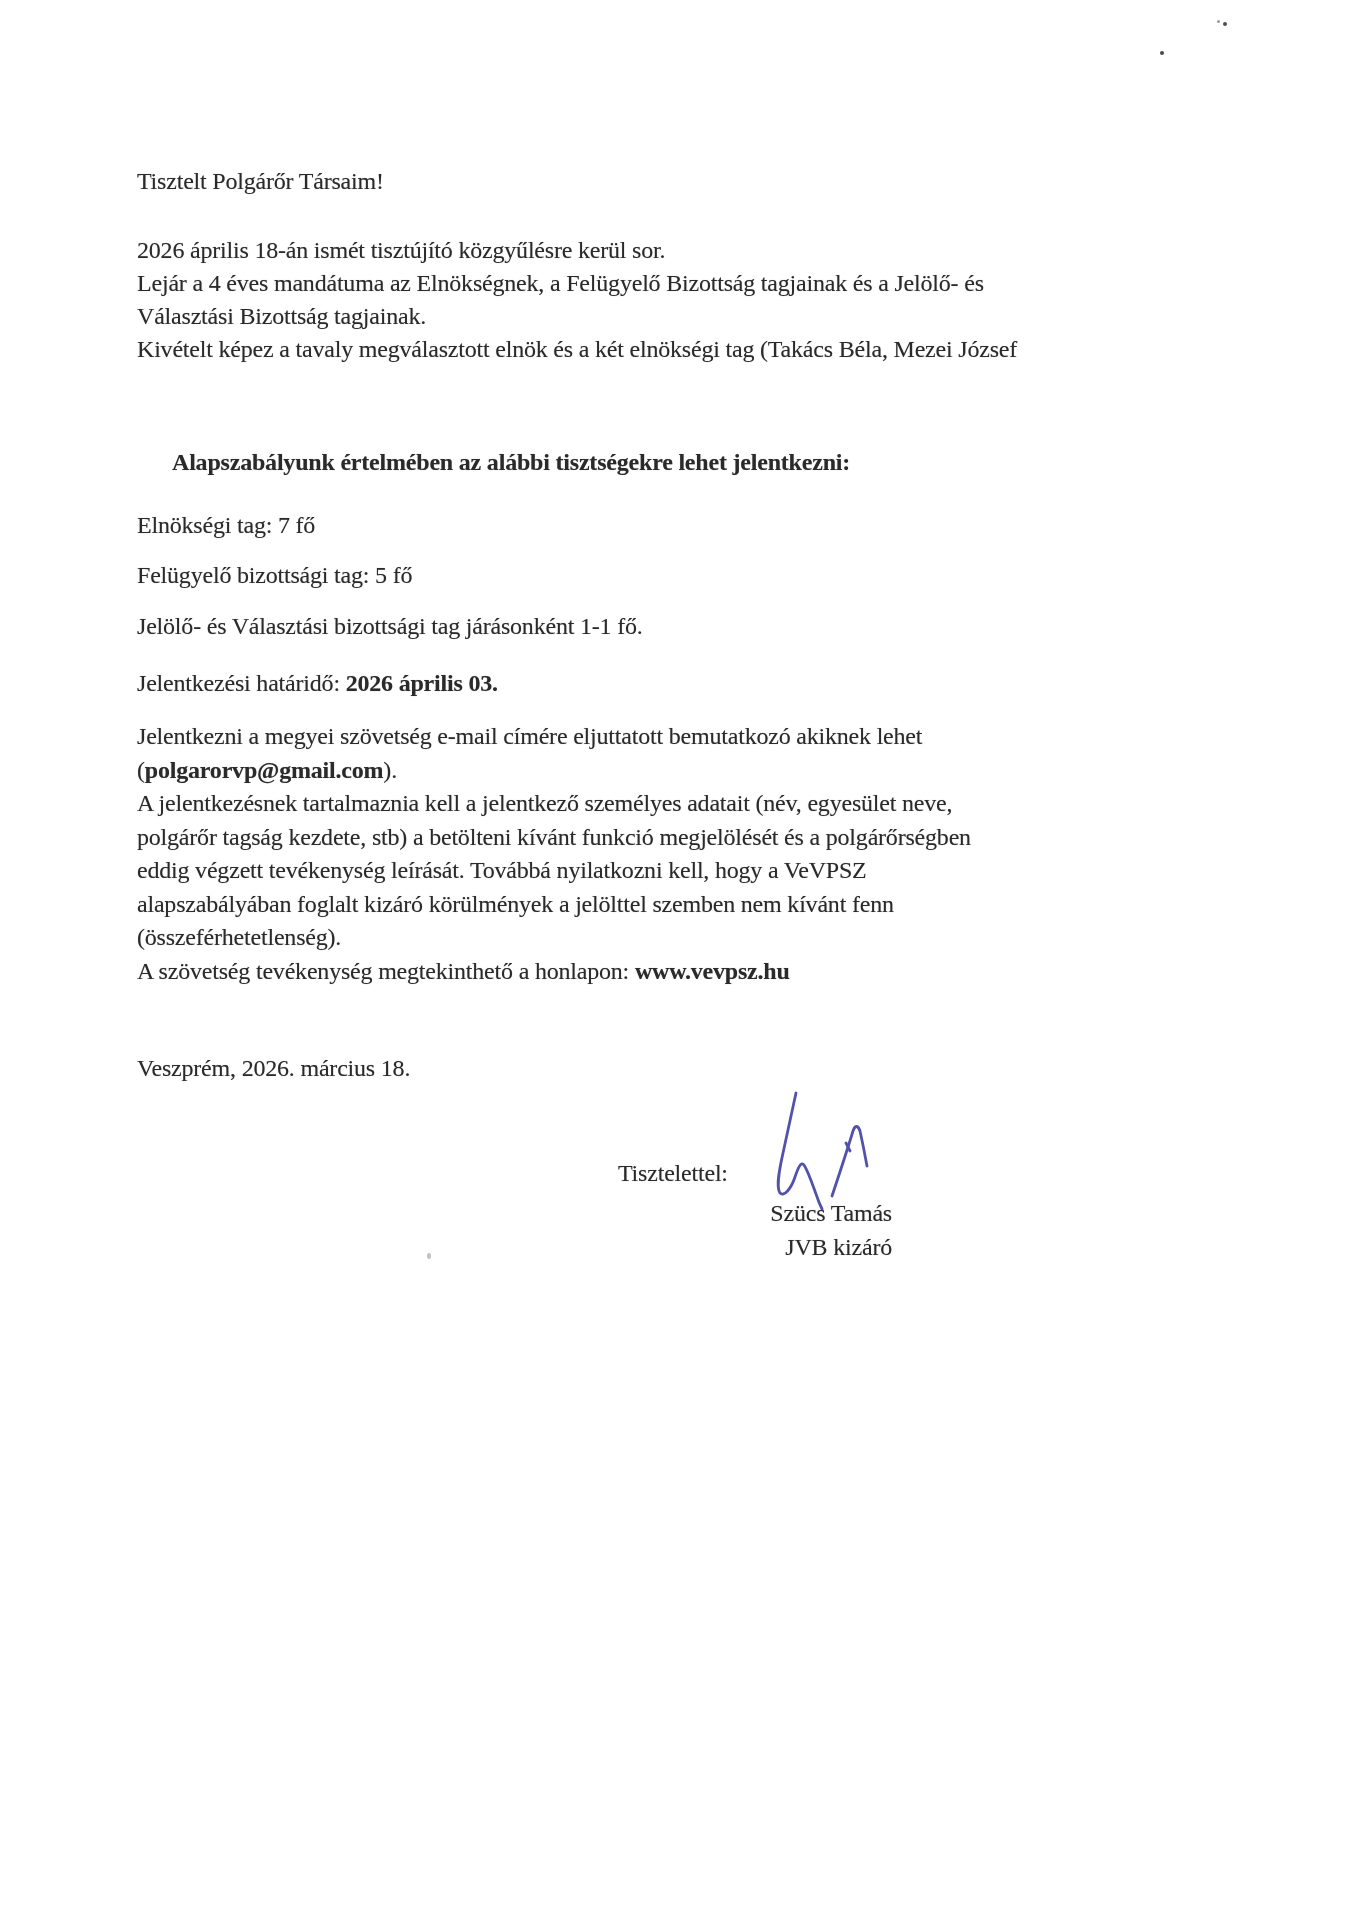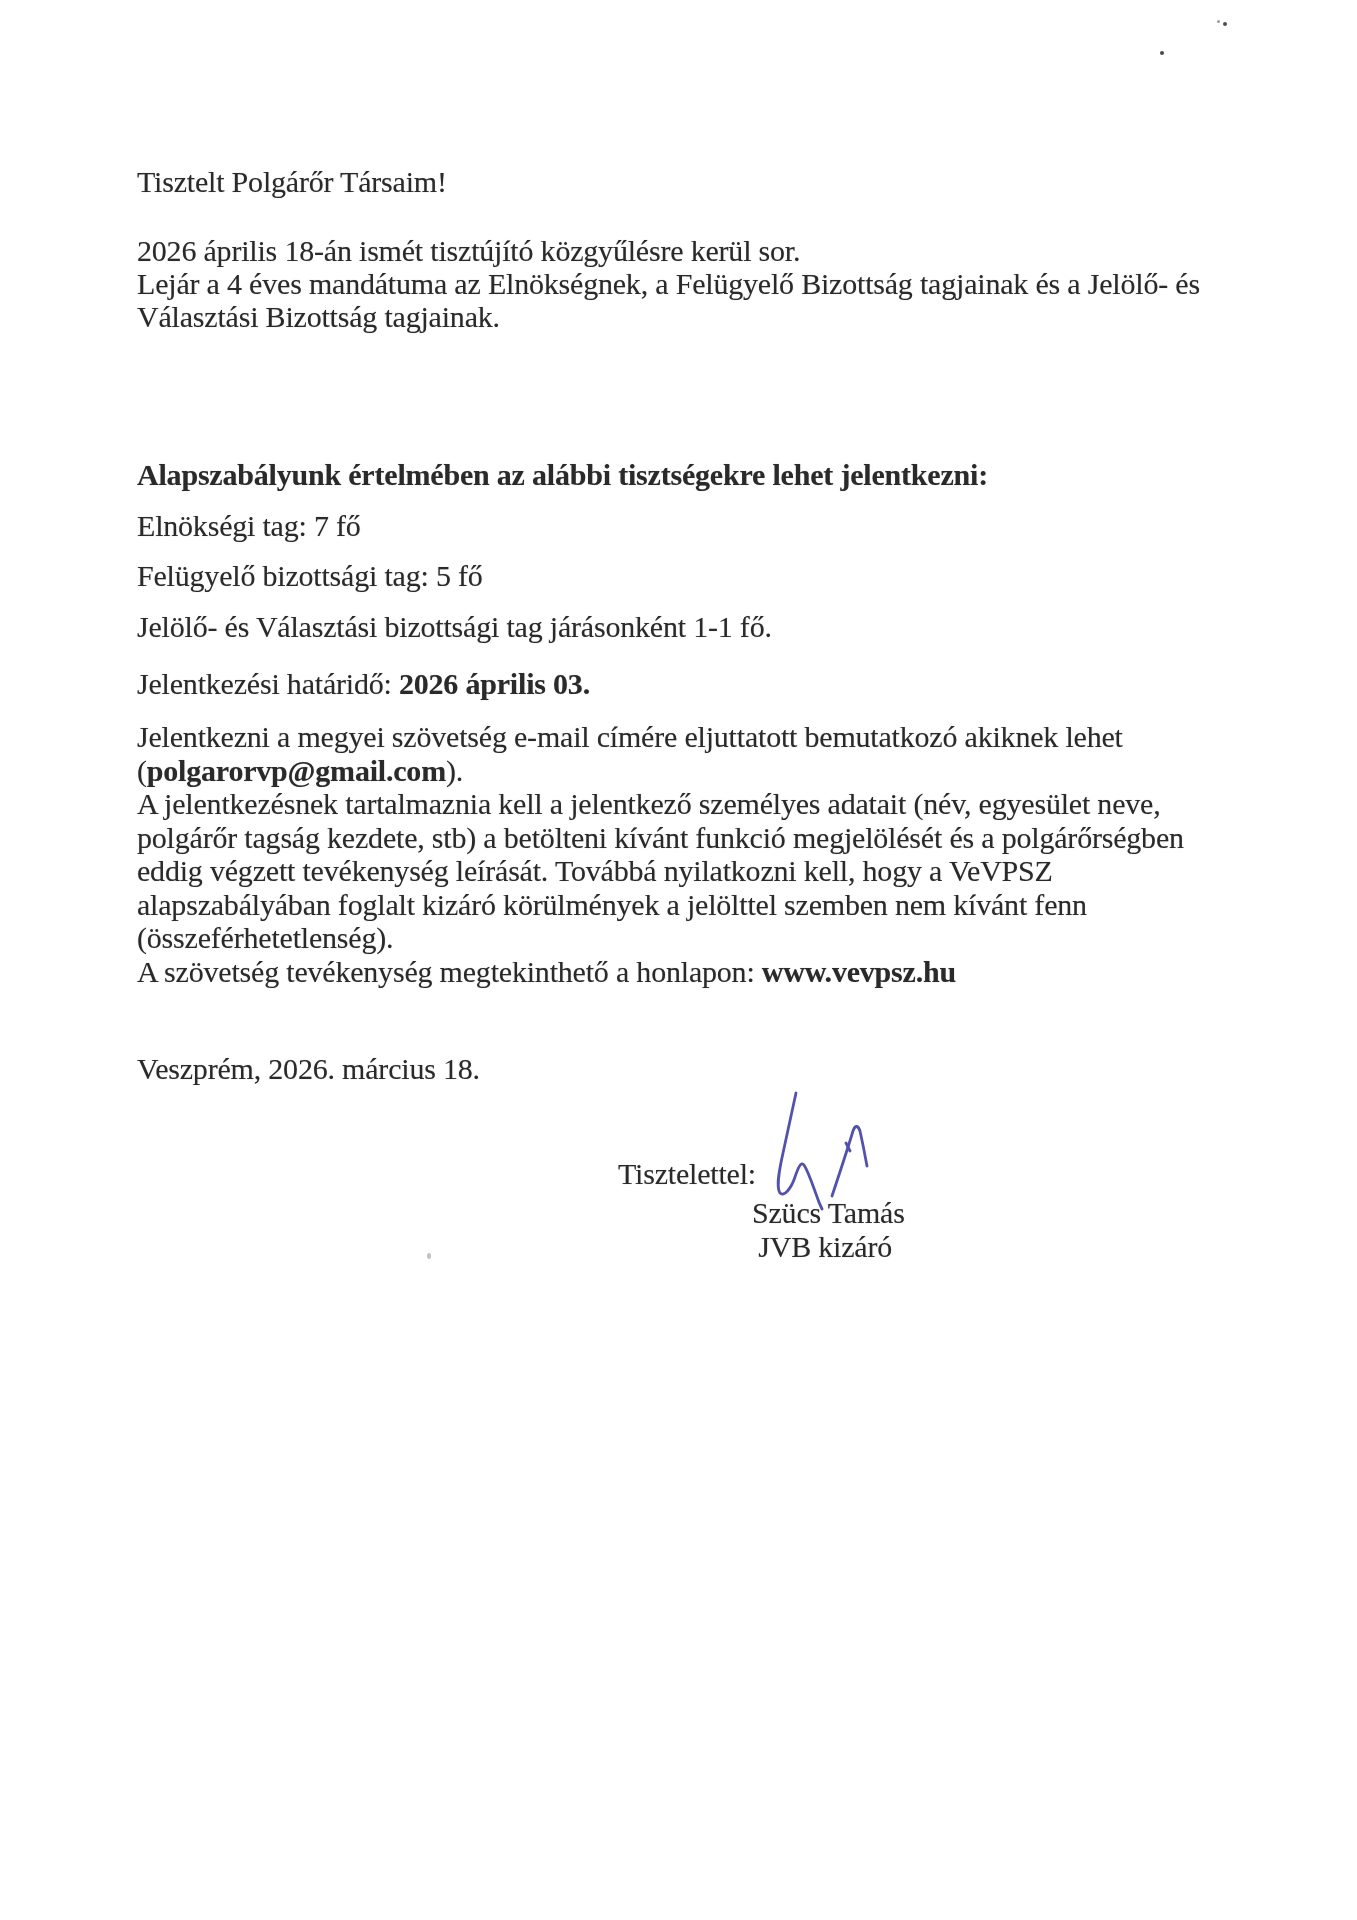--- a/index.html
+++ b/index.html
@@ -16,33 +16,33 @@
     position:relative;
     overflow:hidden;
   }
   .page{
     position:absolute;inset:0;
     background:var(--paper);
   }
   .block{
     position:absolute;
     left:137px;
-    font-size:30px;
+    font-size:24px;
     line-height:33px;
     letter-spacing:-0.2px;
     white-space:nowrap;
     text-shadow:0 0 1px rgba(40,40,40,0.35);
     font-family:Liberation Serif, serif;
   }
   .ln{min-height:33px;}
   .b{font-weight:700;}
   .heading{font-weight:700;}
   .salutation{top:165px;}
   .para-mandate{top:234px;}
-  .heading{top:458px;}
+  .heading{top:446px;margin-left:35px;}
   .item-board{top:509px;}
   .item-supervisory{top:559px;}
   .item-nominating{top:610px;text-align:center;}
   .line-deadline{top:667px;}
   .para-application{top:720px;line-height:33.5px;}
   .dateline{top:1052px;}
   .valediction{left:618px;top:1157px;}
   .signer{
     left:752px;top:1196px;
     width:140px;
@@ -65,20 +65,21 @@
 <body>
 
 <div class="page">
 
   <div class="block salutation">Tisztelt Polgárőr Társaim!</div>
 
   <div class="block para-mandate">
       <div class="ln"><span>2026 április 18-án ismét tisztújító közgyűlésre kerül sor.</span></div>
       <div class="ln"><span>Lejár a 4 éves mandátuma az Elnökségnek, a Felügyelő Bizottság tagjainak és a Jelölő- és</span></div>
       <div class="ln"><span>Választási Bizottság tagjainak.</span></div>
+      <div class="ln"><span>Kivételt képez a tavaly megválasztott elnök és a két elnökségi tag (Takács Béla, Mezei József</span></div>
     </div>
 
   <div class="block heading">Alapszabályunk értelmében az alábbi tisztségekre lehet jelentkezni:</div>
 
   <div class="block item-board">Elnökségi tag: 7 fő</div>
   <div class="block item-supervisory">Felügyelő bizottsági tag: 5 fő</div>
   <div class="block item-nominating">Jelölő- és Választási bizottsági tag járásonként 1-1 fő.</div>
 
   <div class="block line-deadline">
       <div class="ln"><span>Jelentkezési határidő: </span><span class="b">2026 április 03.</span></div>

